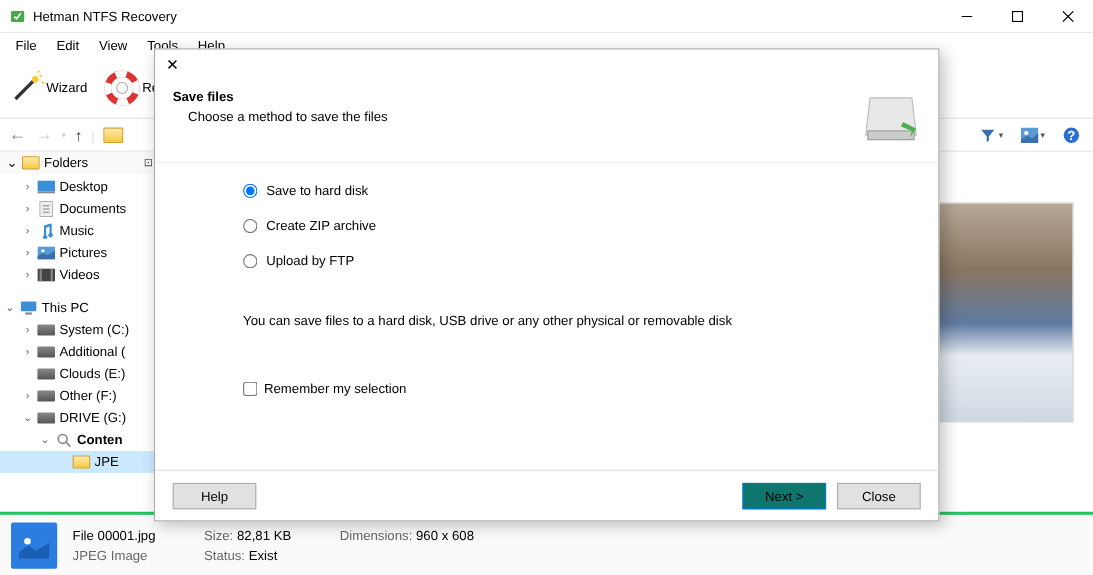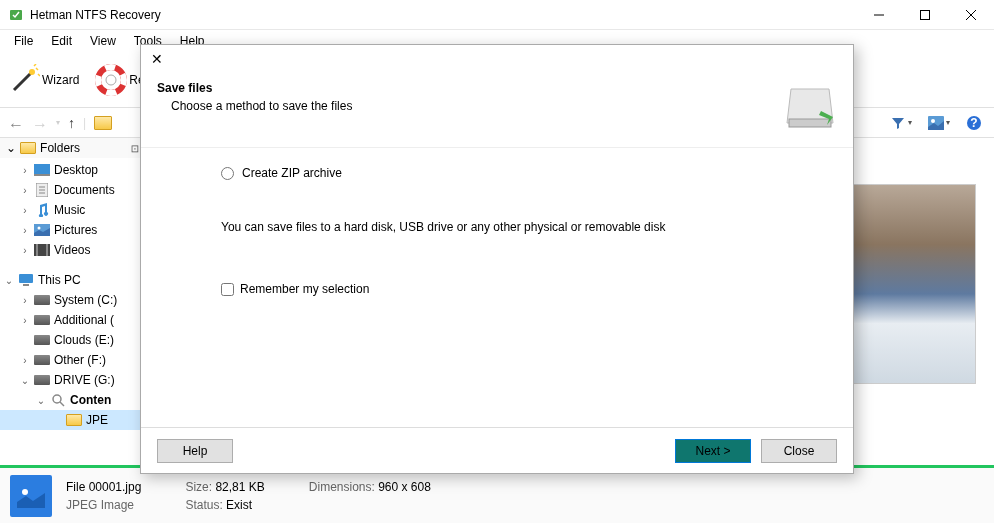--- a/index.html
+++ b/index.html
@@ -330,22 +330,30 @@
     <div class="hic">
       <svg viewBox="0 0 54 54">
           <path d="M8 8 L46 8 L50 42 L4 42 Z" fill="#e8e8e8" stroke="#bbb"></path>
           <rect x="6" y="38" width="42" height="8" fill="#ccc" stroke="#999"></rect>
           <path d="M38 30 L50 36 L44 44 L46 38 L36 34 Z" fill="#4caf50"></path>
         </svg>
     </div>
   </div>
   <div class="dlg-body">
     <label class="opt">
+      <input type="radio" name="m" checked="" style="">
+      <span>Save to hard disk</span>
+    </label>
+    <label class="opt">
       <input type="radio" name="m" style="">
       <span>Create ZIP archive</span>
+    </label>
+    <label class="opt">
+      <input type="radio" name="m" style="">
+      <span>Upload by FTP</span>
     </label>
     <div class="desc">You can save files to a hard disk, USB drive or any other physical or removable disk</div>
     <label class="remember">
       <input type="checkbox" style="">
       <span>Remember my selection</span>
     </label>
   </div>
   <div class="dlg-foot">
     <div class="btn">
         <span>Help</span>

